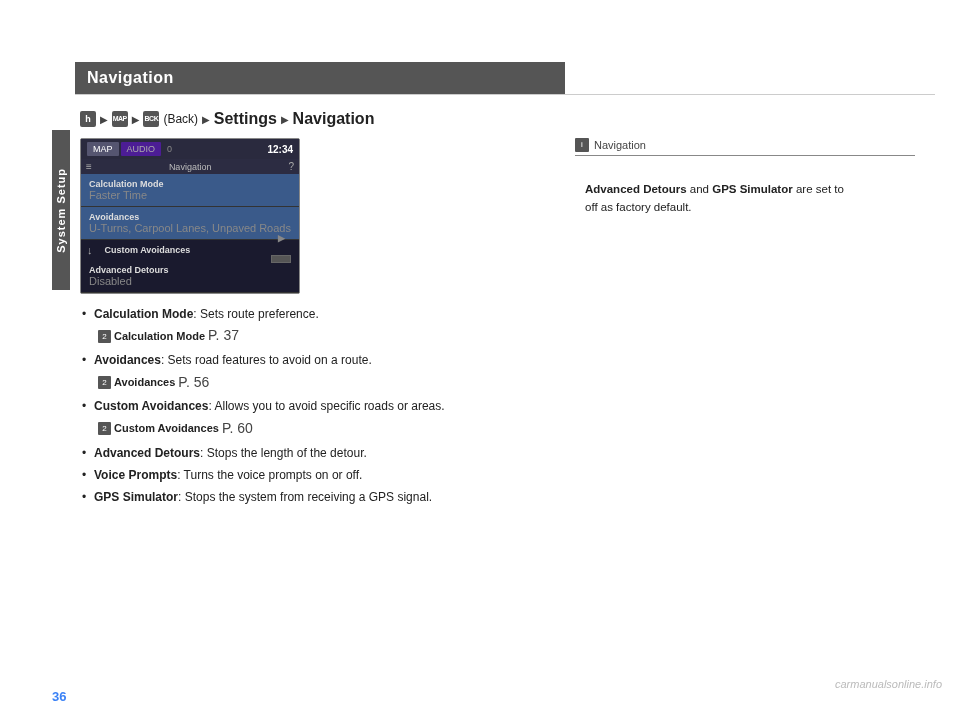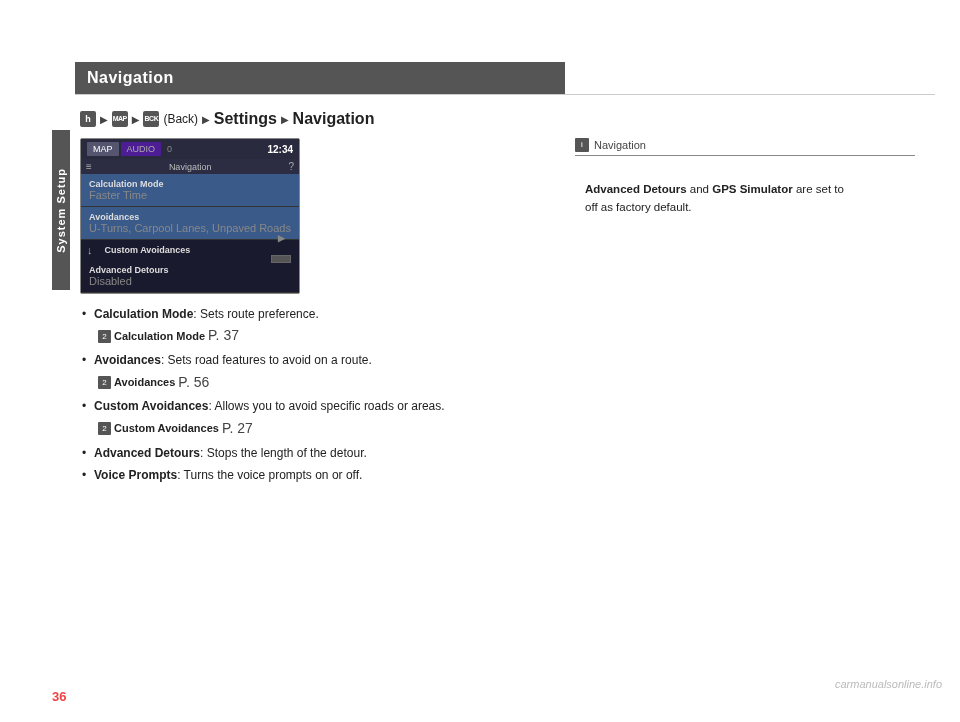--- a/index.html
+++ b/index.html
@@ -15,21 +15,21 @@
       position: relative;
     }
 
     
     .page-number {
       position: absolute;
       bottom: 18px;
       left: 52px;
       font-size: 13px;
       font-weight: bold;
-      color: #ef4444;
+      color: #3b82f6;
     }
 
     
     .watermark {
       position: absolute;
       bottom: 32px;
       right: 18px;
       font-size: 11px;
       color: #bbb;
       font-style: italic;
@@ -406,28 +406,31 @@
         <span class="sub-ref-icon">2</span>
         <span class="ref-bold">Avoidances</span>
         <span class="ref">P. 56</span>
       </div>
     </li>
     <li>
       <span class="term">Custom Avoidances</span><span>: Allows you to avoid specific roads or areas.</span>
       <div class="sub-ref">
         <span class="sub-ref-icon">2</span>
         <span class="ref-bold">Custom Avoidances</span>
-        <span class="ref">P. 27</span>
+        <span class="ref">P. 60</span>
       </div>
     </li>
     <li>
       <span class="term">Advanced Detours</span><span>: Stops the length of the detour.</span>
     </li>
     <li>
       <span class="term">Voice Prompts</span><span>: Turns the voice prompts on or off.</span>
+    </li>
+    <li>
+      <span class="term">GPS Simulator</span><span>: Stops the system from receiving a GPS signal.</span>
     </li>
   </ul>
 
 </div>
 
 <div class="note-panel">
   <div class="note-header">
     <span class="note-header-icon">i</span>
     <span>Navigation</span>
   </div>

